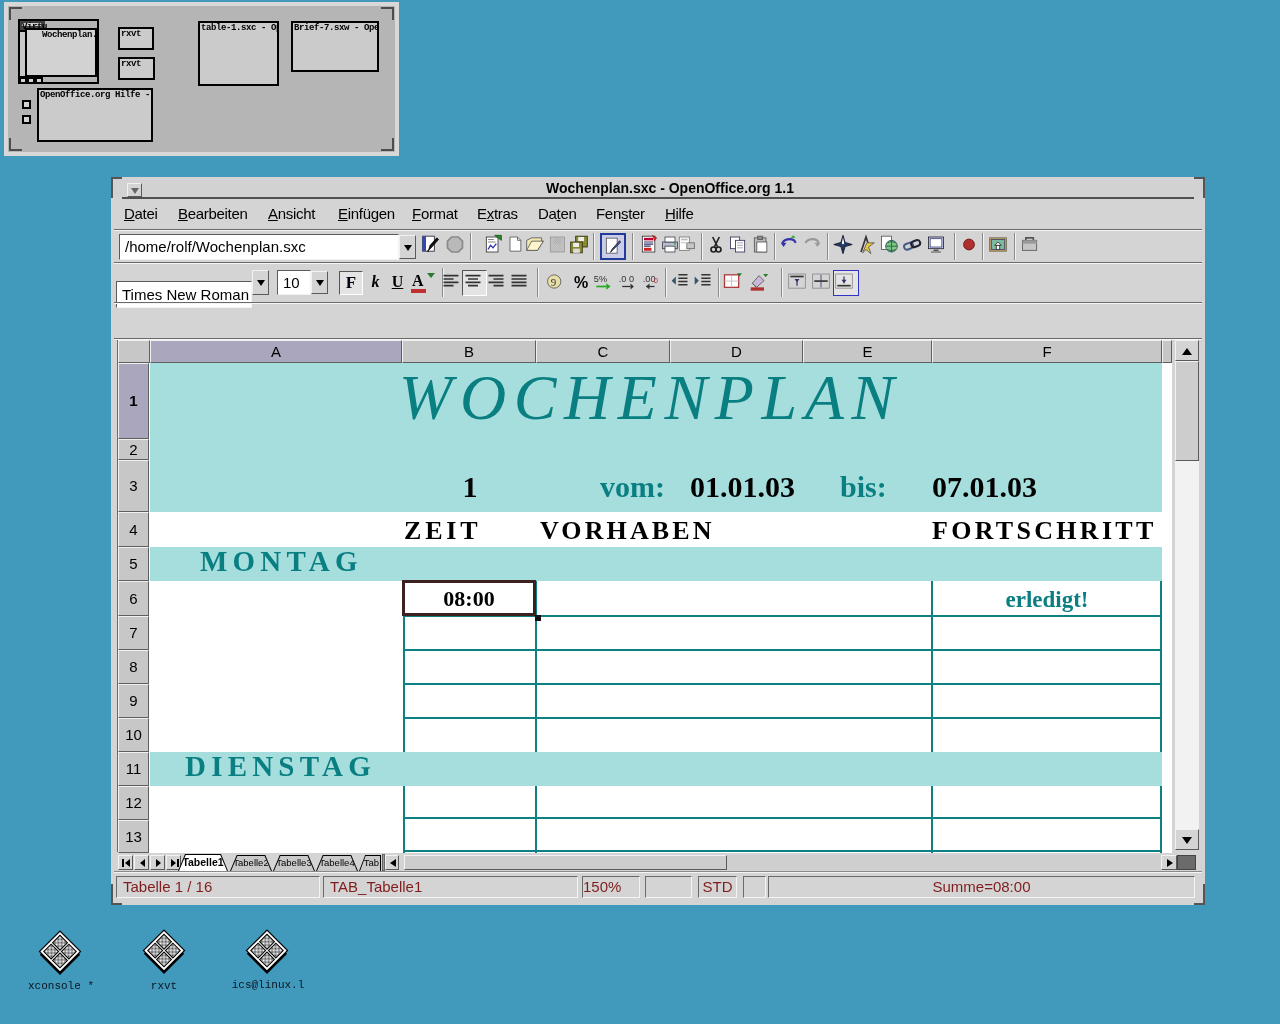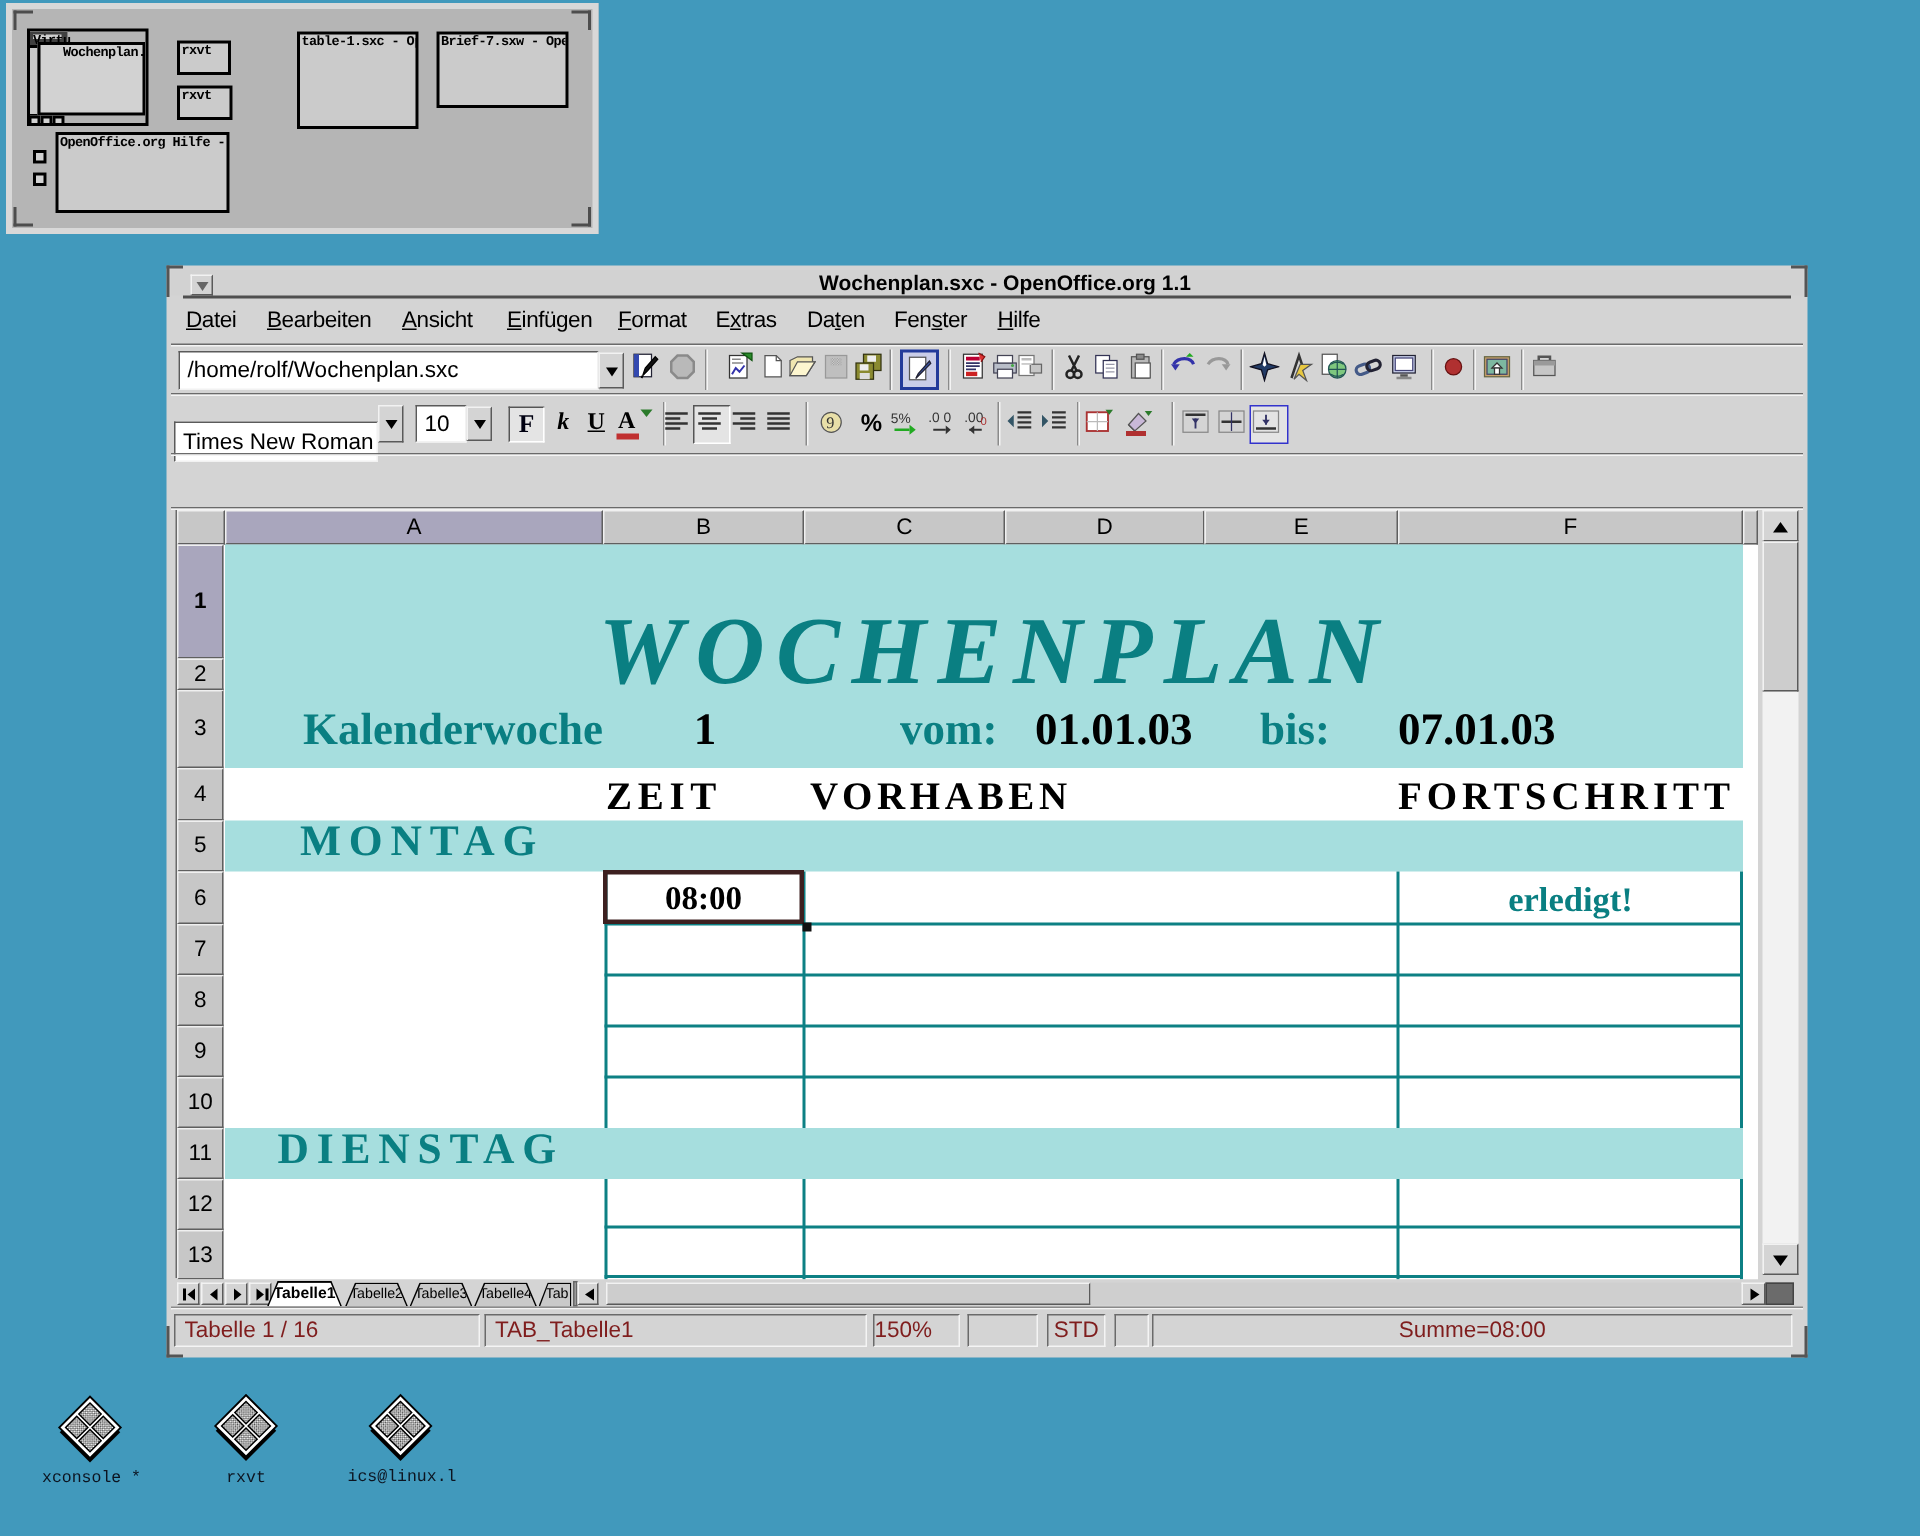--- a/index.html
+++ b/index.html
@@ -458,23 +458,22 @@
     <div class="rowhdr" style="top:446px;height:34px;line-height:32px;">12</div>
 
     <div class="rowhdr" style="top:480px;height:33px;line-height:31px;">13</div>
 
     <div class="abs" style="left:32px;top:23px;width:1012px;height:149px;background:#a6dede;"></div>
 
     <div class="abs" style="left:32px;top:207px;width:1012px;height:34px;background:#a6dede;"></div>
 
     <div class="abs" style="left:32px;top:412px;width:1012px;height:34px;background:#a6dede;"></div>
 
-    <div class="abs serif teal" style="left:281px;top:26px;font-size:64px;line-height:64px;font-weight:bold;font-style:italic;letter-spacing:7.6px;white-space:nowrap;margin-top:36px;">WOCHENPLAN</div>
-
-    <div class="abs serif teal" style="left:84px;top:132px;font-size:30px;line-height:30px;font-weight:bold;white-space:nowrap;">Kalenderwoche</div>
+    <div class="abs serif teal" style="left:281px;top:26px;font-size:64px;line-height:64px;font-weight:normal;font-style:italic;letter-spacing:7.6px;white-space:nowrap;">WOCHENPLAN</div>
+
 
     <div class="abs serif" style="left:337px;top:132px;width:30px;text-align:center;font-size:30px;line-height:30px;font-weight:bold;color:#000;">1</div>
 
     <div class="abs serif teal" style="left:480px;top:132px;width:67px;text-align:right;font-size:30px;line-height:30px;font-weight:bold;">vom:</div>
 
     <div class="abs serif" style="left:572px;top:132px;font-size:30px;line-height:30px;font-weight:bold;color:#000;">01.01.03</div>
 
     <div class="abs serif teal" style="left:722px;top:132px;font-size:30px;line-height:30px;font-weight:bold;">bis:</div>
 
     <div class="abs serif" style="left:814px;top:132px;font-size:30px;line-height:30px;font-weight:bold;color:#000;">07.01.03</div>

